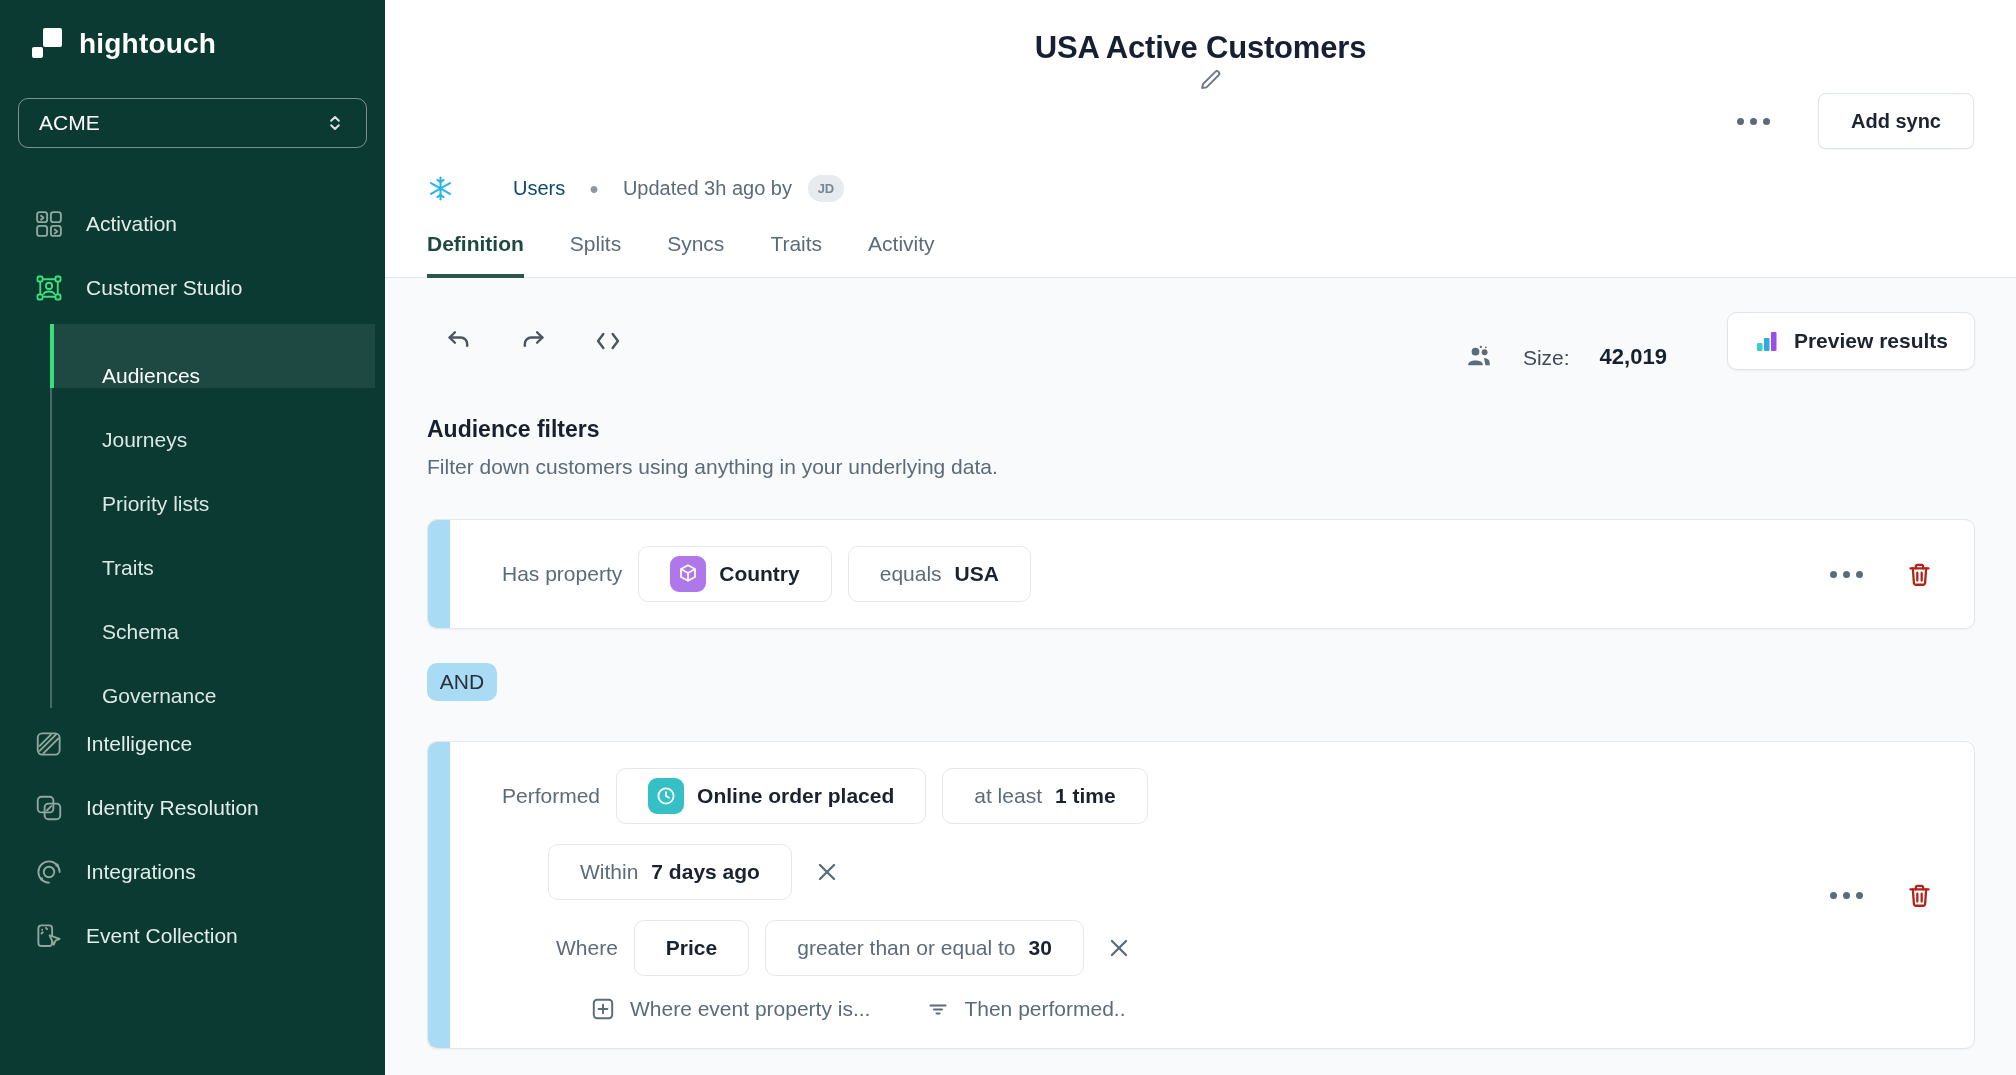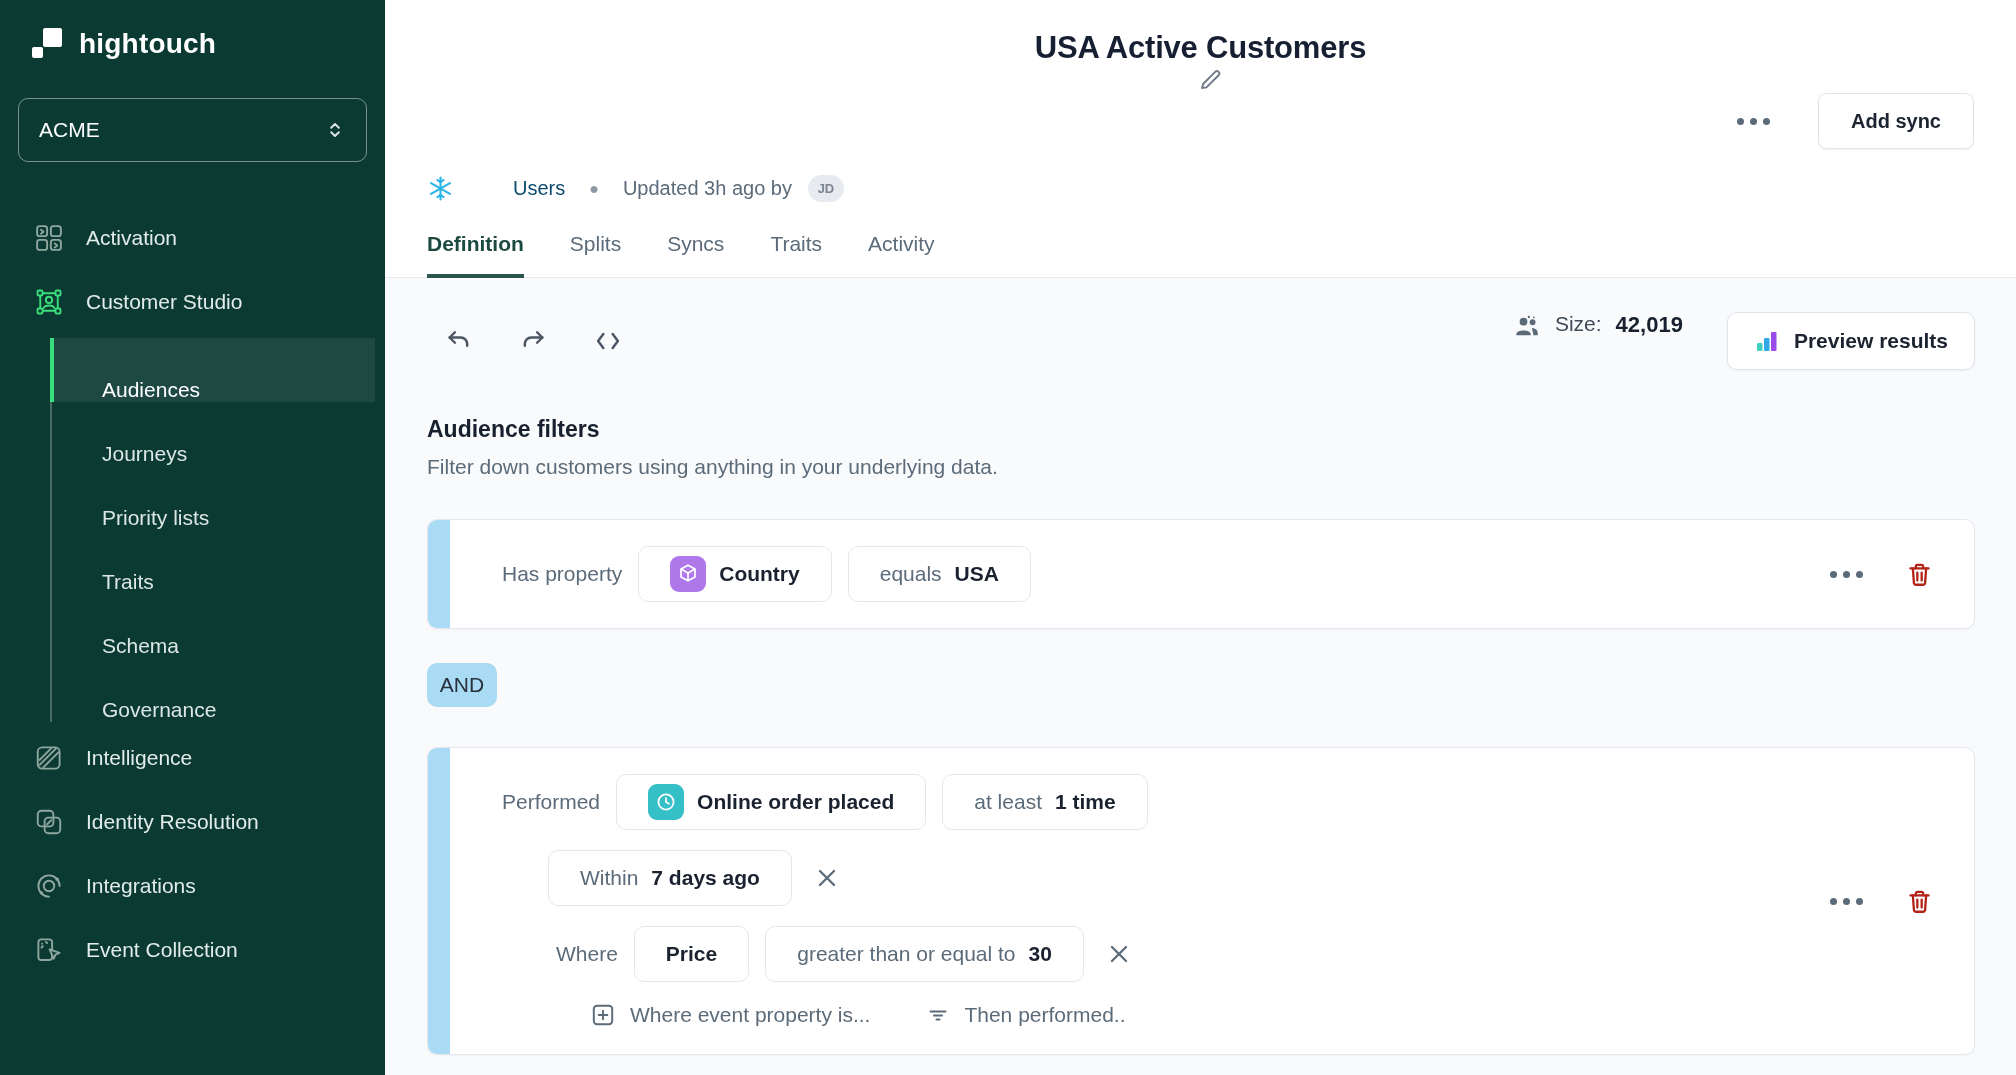--- a/index.html
+++ b/index.html
@@ -6,21 +6,21 @@
   html,body { width:2016px; height:1075px; overflow:hidden; }
   body { font-family:"Liberation Sans","DejaVu Sans",sans-serif; display:flex; background:#fff; color:#17202E; }
 
   
   .sidebar { width:385px; min-width:385px; height:100%; background:#0B3A32; color:#DFEAE6; display:flex; flex-direction:column; padding-top:28px; }
   .logo-row { display:flex; align-items:center; gap:13px; padding-left:30px; }
   .logo-mark { position:relative; width:36px; height:32px; }
   .logo-mark .sq-big { position:absolute; top:0; right:4px; width:19px; height:19px; background:#fff; border-radius:2px; }
   .logo-mark .sq-small { position:absolute; bottom:2px; left:2px; width:11px; height:11px; background:#fff; border-radius:2px; }
   .logo-text { font-size:28px; font-weight:700; color:#fff; letter-spacing:.2px; }
-  .workspace { margin:38px 18px 0 18px; height:64px; border:1px solid rgba(255,255,255,.45); border-radius:10px; display:flex; align-items:center; justify-content:space-between; padding:0 20px; cursor:pointer; }
+  .workspace { margin:38px 18px 0 18px; height:50px; border:1px solid rgba(255,255,255,.45); border-radius:10px; display:flex; align-items:center; justify-content:space-between; padding:0 20px; cursor:pointer; }
   .workspace-label { font-size:21px; color:#fff; }
   .nav { margin-top:44px; display:flex; flex-direction:column; }
   .nav-item { height:64px; display:flex; align-items:center; gap:22px; padding-left:34px; font-size:21px; color:#E2ECE8; cursor:pointer; }
   .nav-item .nav-icon { width:30px; height:30px; display:flex; align-items:center; justify-content:center; }
   .sub-nav { margin:4px 10px 4px 50px; border-left:2px solid rgba(255,255,255,.25); display:flex; flex-direction:column; }
   .sub-item { position:relative; height:64px; display:flex; align-items:flex-end; padding-left:50px; font-size:21px; color:#DCE7E3; cursor:pointer; }
   .sub-item.active { background:rgba(255,255,255,.08); color:#fff; }
   .sub-item.active::before { content:""; position:absolute; left:-2px; top:0; bottom:0; width:4px; background:#37E07D; }
 
   
@@ -39,40 +39,40 @@
   .meta-dot { color:#8A97A5; font-size:16px; margin:0 8px; }
   .avatar { min-width:36px; height:27px; padding:0 8px; border-radius:14px; background:#E7EAEE; color:#7A8694; font-size:13px; font-weight:700; display:flex; align-items:center; justify-content:center; }
   .tabs-row { margin:30px -42px 0 -42px; padding:0 42px; border-bottom:1px solid #E5E9EF; display:flex; gap:46px; }
   .tab { padding-bottom:18px; font-size:21px; color:#5B6B79; cursor:pointer; border-bottom:4px solid transparent; margin-bottom:-1px; }
   .tab.active { color:#1C4A41; font-weight:700; border-bottom-color:#2A564C; }
 
   .content { flex:1; padding:34px 41px 0 42px; }
   .toolbar-row { display:flex; align-items:center; }
   .tool-icons { display:flex; align-items:center; gap:46px; padding-left:18px; }
   .icon-btn { background:none; border:none; cursor:pointer; display:flex; }
-  .size-wrap { margin-left:auto; display:flex; align-items:flex-start; gap:14px; font-size:21px; color:#404B5A; }
+  .size-wrap { margin-left:auto; display:flex; align-items:flex-end; gap:30px; font-size:21px; color:#404B5A; }
   .size-value { font-weight:700; color:#17202E; font-size:22px; }
   .preview-btn { margin-left:30px; height:58px; padding:0 26px; border-radius:10px; display:flex; align-items:center; gap:14px; font-size:21px; }
   .section-head { margin-top:46px; }
   .section-title { font-size:23px; font-weight:700; color:#17202E; }
   .section-sub { margin-top:12px; font-size:21px; color:#5B6B79; }
 
   .filter-card { margin-top:40px; background:#fff; border:1px solid #E3E8EE; border-radius:10px; box-shadow:0 1px 2px rgba(16,24,40,.04); display:flex; overflow:hidden; }
   .accent-bar { width:22px; background:#A9DBF5; flex-shrink:0; }
   .card-body { flex:1; display:flex; align-items:center; gap:16px; padding:26px 0 26px 52px; }
   .card-body.col { flex-direction:column; align-items:stretch; gap:20px; padding-right:0; }
   .frow { display:flex; align-items:center; gap:16px; }
   .cond-label { font-size:21px; color:#5B6B79; }
   .chip { display:inline-flex; align-items:center; gap:13px; height:56px; padding:0 31px; background:#fff; border:1px solid #E3E8EE; border-radius:10px; font-size:21px; color:#5B6B79; cursor:pointer; }
   .chip b, .chip strong { font-weight:700; color:#1A2230; }
   .chip-icon { width:36px; height:36px; border-radius:9px; display:flex; align-items:center; justify-content:center; flex-shrink:0; }
   .chip-icon.purple { background:#AE77EA; }
   .chip-icon.teal { background:#35BFC6; }
   .card-controls { display:flex; align-items:center; gap:36px; padding:0 40px 0 30px; align-self:center; }
-  .and-chip { margin:34px 0; width:70px; height:44px; border-radius:10px; background:#A9DBF5; color:#27303C; font-size:21px; font-weight:500; display:flex; align-items:center; justify-content:center; cursor:pointer; }
+  .and-chip { margin:34px 0; width:70px; height:38px; border-radius:10px; background:#A9DBF5; color:#27303C; font-size:21px; font-weight:500; display:flex; align-items:center; justify-content:center; cursor:pointer; }
   .indent1 { margin-left:46px; }
   .indent2 { margin-left:54px; }
   .indent3 { margin-left:88px; }
   .ghost-action { display:flex; align-items:center; gap:14px; background:none; border:none; cursor:pointer; font-family:inherit; font-size:21px; font-weight:500; color:#5B6B79; }
   .x-btn { background:none; border:none; cursor:pointer; display:flex; margin-left:6px; }
   svg { display:block; }
 </style>
 </head>
 <body>
 

